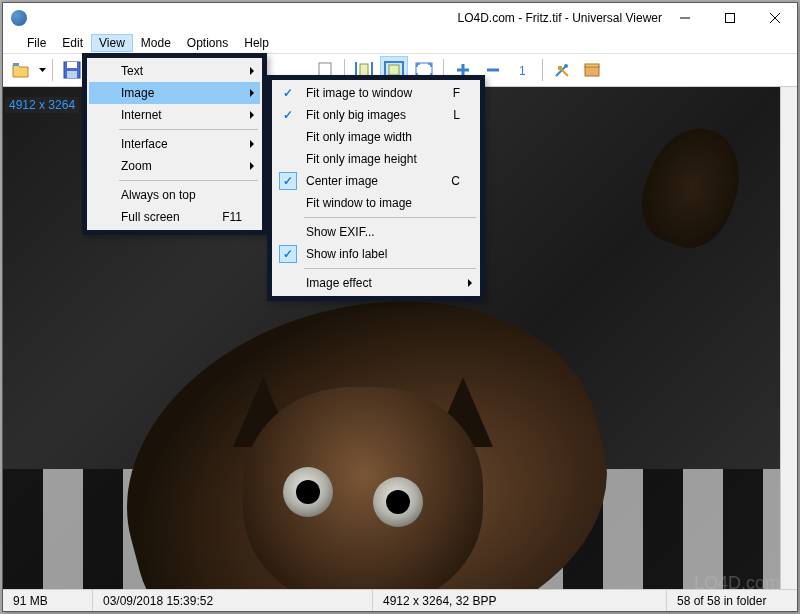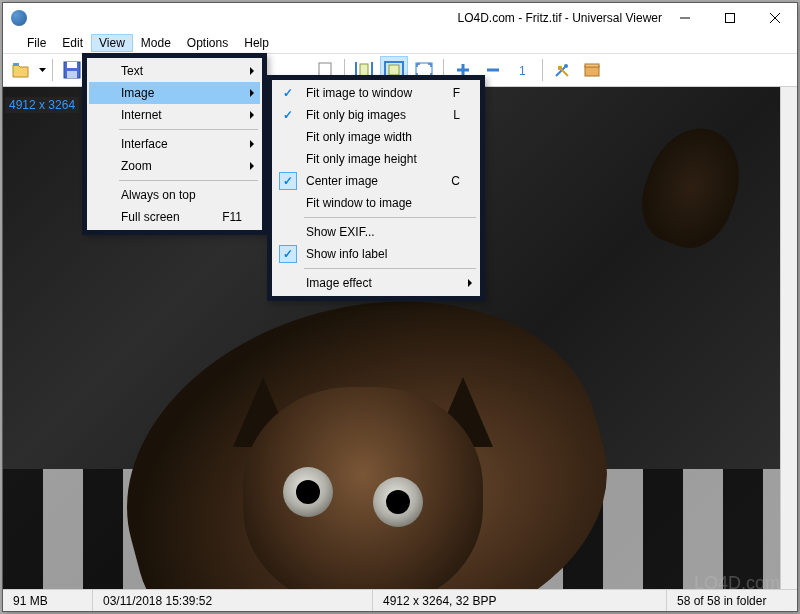--- a/index.html
+++ b/index.html
@@ -182,21 +182,21 @@
       <div class="cat-head"></div>
       <div class="cat-eye left"></div>
       <div class="cat-eye right"></div>
     </div>
     <div class="info-label">4912 x 3264</div>
     <div class="scrollbar-v"></div>
   </div>
 
   <div class="statusbar">
     <div class="status-cell" style="width:90px">91 MB</div>
-    <div class="status-cell" style="width:280px">03/11/2018 15:39:52</div>
+    <div class="status-cell" style="width:280px">03/09/2018 15:39:52</div>
     <div class="status-cell wide">4912 x 3264, 32 BPP</div>
     <div class="status-cell" style="width:130px;border-right:none">58 of 58 in folder</div>
   </div>
 </div>
 
 <div class="dropdown-menu" style="left:82px; top:53px; width:185px;">
   <div class="dd-item">
     <div class="dd-icon-col"></div>
       <div class="dd-label">Text</div>
       <div class="dd-arrow"></div>

